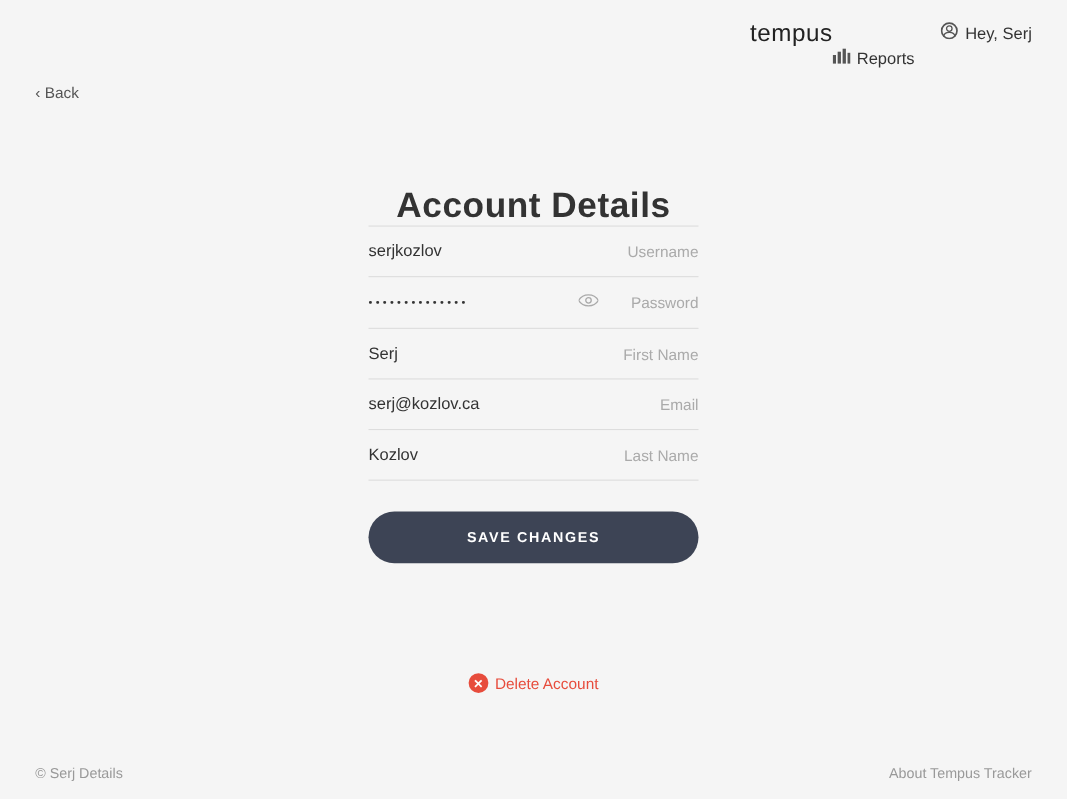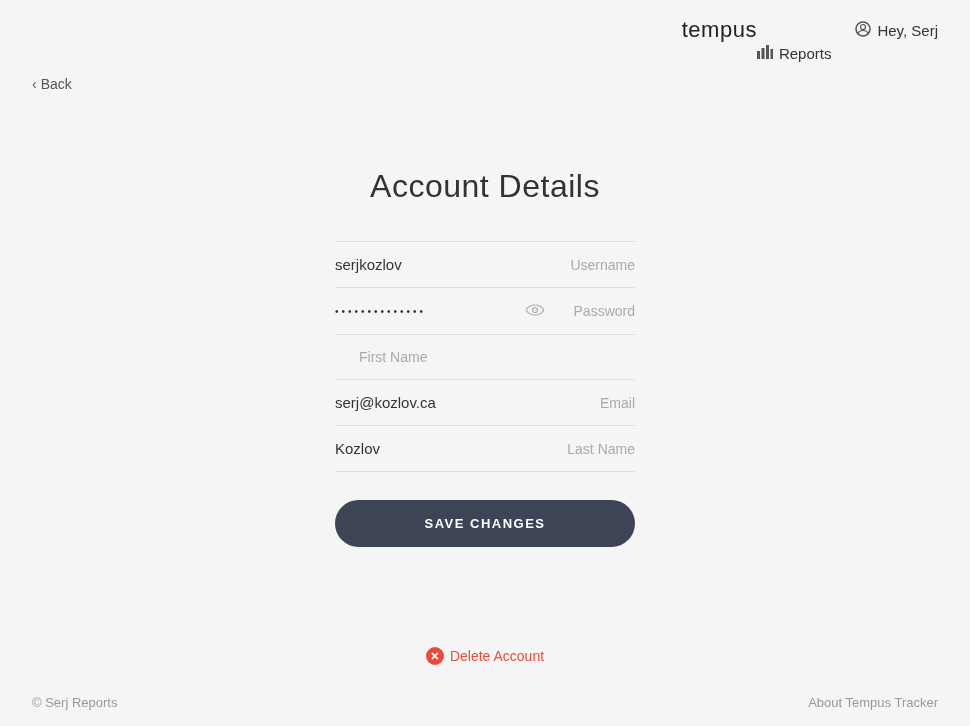--- a/index.html
+++ b/index.html
@@ -85,23 +85,22 @@
     
     .main-content {
       display: flex;
       flex-direction: column;
       align-items: center;
       padding-top: 60px;
     }
 
     .page-title {
       font-size: 32px;
-      font-weight: 400;
-      color: #333;
-      margin-bottom: 36px;
+      font-weight: 700;
+      color: #333;
       letter-spacing: 0.5px;
     }
 
     
     .form-container {
       width: 300px;
       display: flex;
       flex-direction: column;
       gap: 0;
       justify-content: space-between;
@@ -255,20 +254,21 @@
       <span class="eye-icon">
         <svg width="18" height="12" viewBox="0 0 18 12" fill="none" xmlns="http://www.w3.org/2000/svg">
           <path d="M9 1C5 1 1.73 3.11 0 6c1.73 2.89 5 5 9 5s7.27-2.11 9-5c-1.73-2.89-5-5-9-5z" stroke="#aaa" stroke-width="1.2" fill="none"></path>
           <circle cx="9" cy="6" r="2.5" stroke="#aaa" stroke-width="1.2" fill="none"></circle>
         </svg>
       </span>
       <span class="field-label">Password</span>
     </div>
 
     <div class="form-field">
+      <span class="field-value">Serj</span>
       <span class="field-label">First Name</span>
     </div>
 
     <div class="form-field">
       <span class="field-value">serj@kozlov.ca</span>
       <span class="field-label">Email</span>
     </div>
 
     <div class="form-field">
       <span class="field-value">Kozlov</span>
@@ -280,15 +280,15 @@
   <button class="save-btn">SAVE CHANGES</button>
 
   <div class="delete-section">
     <div class="delete-icon">✕</div>
     <span class="delete-text">Delete Account</span>
   </div>
 
 </main>
 
 <footer class="footer">
-  <span>© Serj Reports</span>
+  <span>© Serj Details</span>
   <span style="cursor:pointer;">About Tempus Tracker</span>
 </footer>
 
 </body></html>

